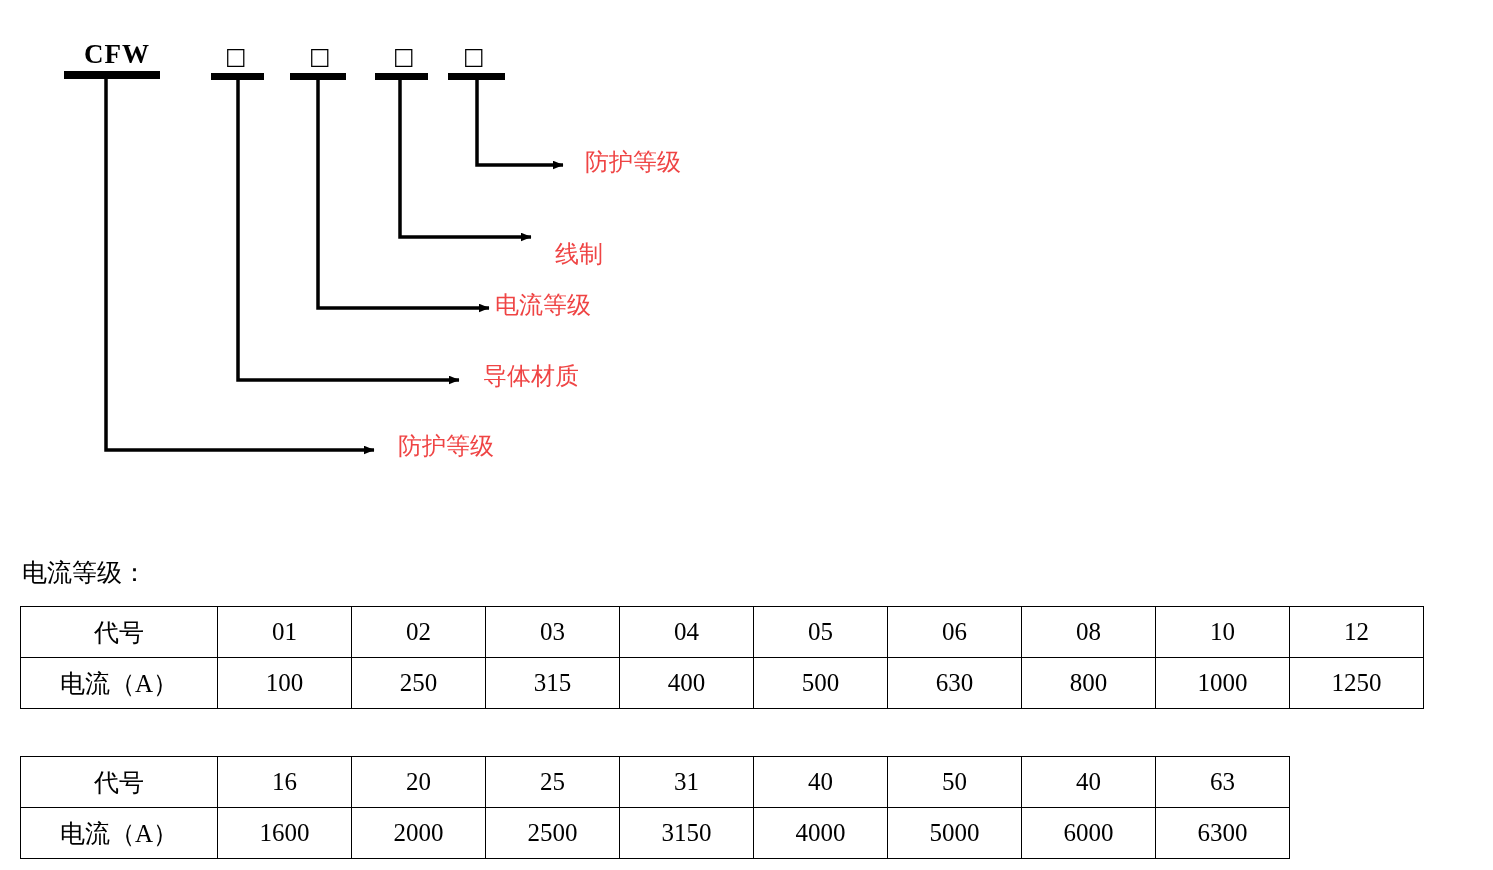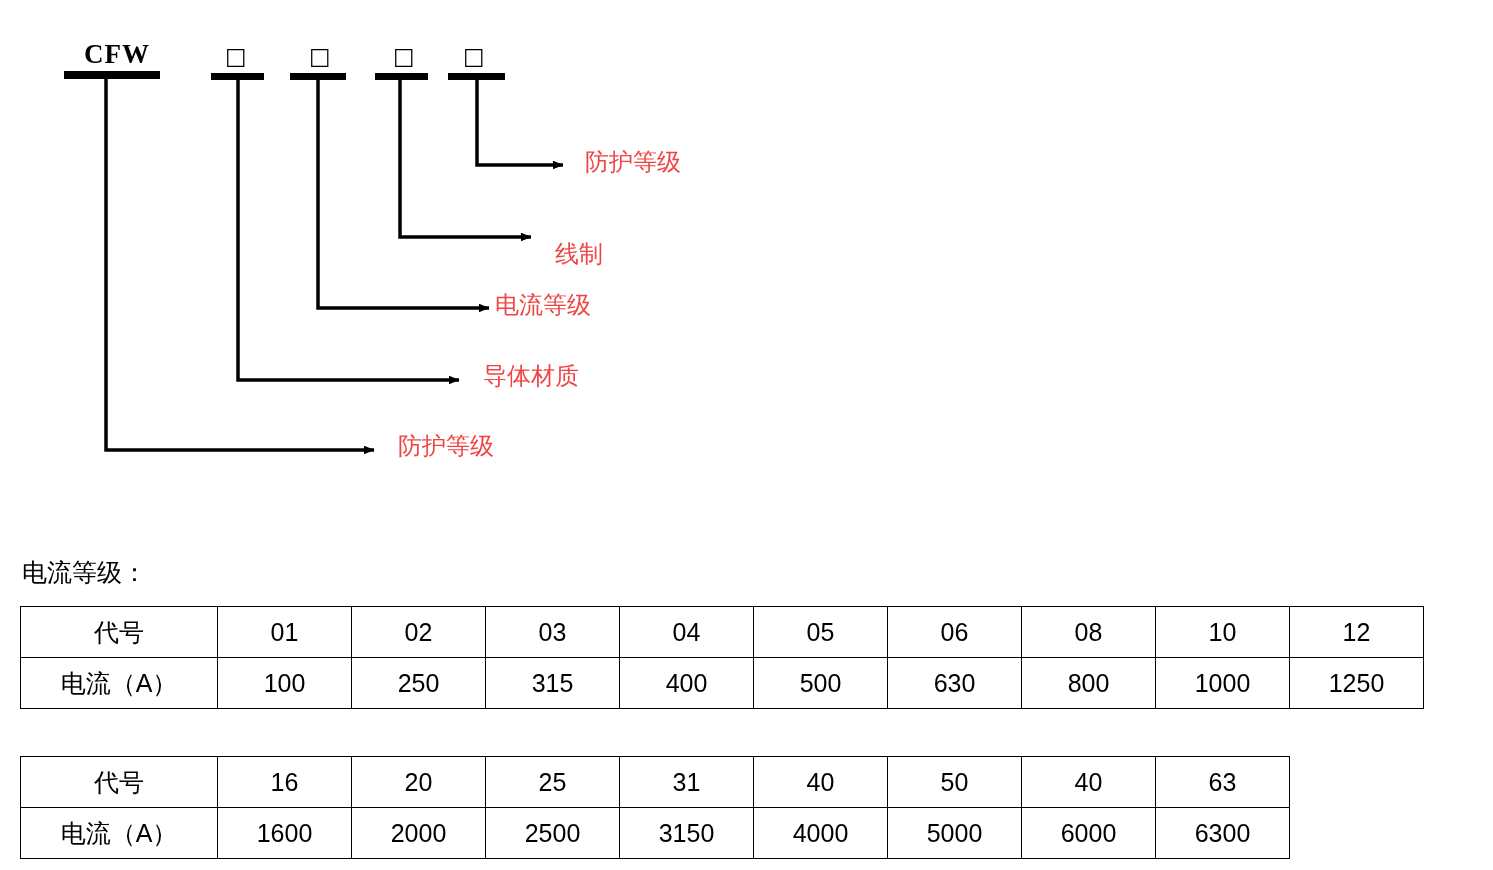--- a/index.html
+++ b/index.html
@@ -84,21 +84,21 @@
     line-height: 1;
     white-space: nowrap;
     text-align: center;
   }
 
   
   .grade-table {
     position: absolute;
     border-collapse: collapse;
     table-layout: fixed;
-    font-family: Liberation Sans, sans-serif;
+    font-family: Liberation Serif, serif;
   }
   .grade-table td {
     border: 1px solid #000000;
     text-align: center;
     vertical-align: middle;
     font-size: 25px;
     height: 50px;
     padding: 0;
     white-space: nowrap;
   }

